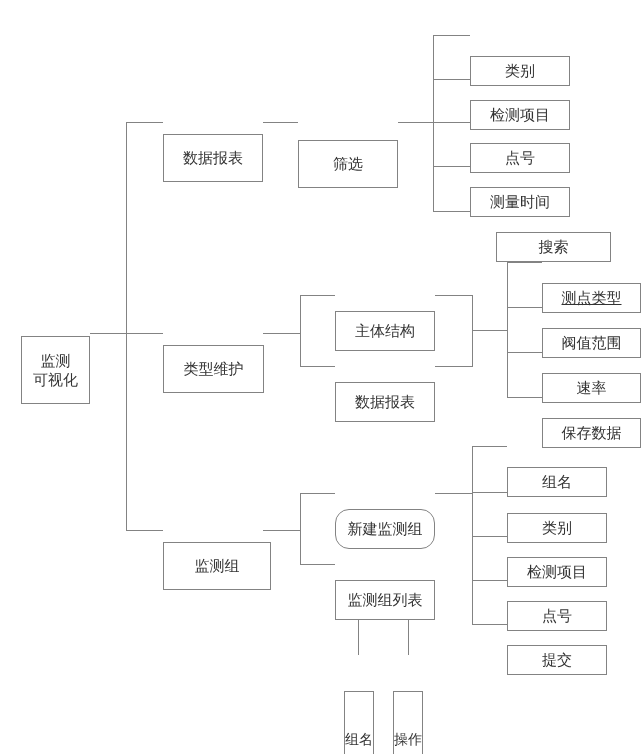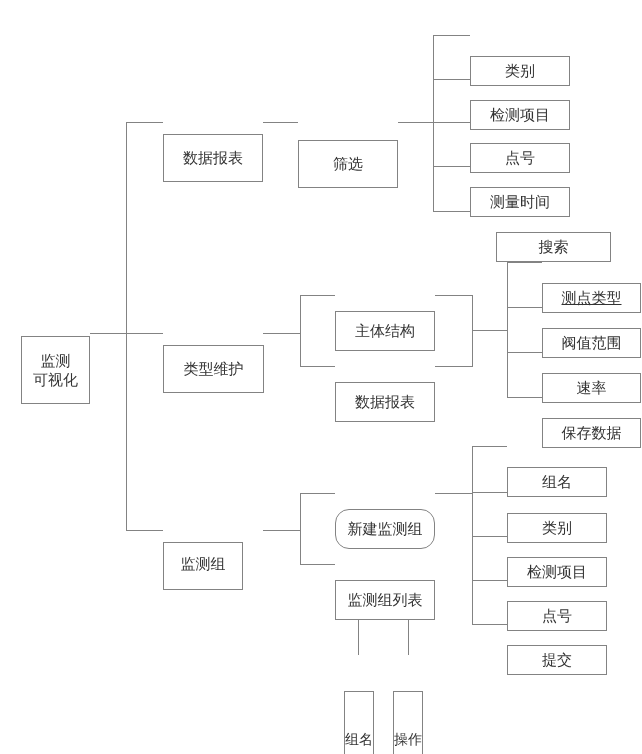--- a/index.html
+++ b/index.html
@@ -111,21 +111,21 @@
   <div class="node small" style="left:496px;top:196px;width:115px;height:30px;">搜索</div>
 
   <div class="node" style="left:163px;top:309px;width:101px;height:48px;">类型维护</div>
   <div class="node" style="left:335px;top:275px;width:100px;height:40px;">主体结构</div>
   <div class="node" style="left:335px;top:346px;width:100px;height:40px;">数据报表</div>
   <div class="node small" style="left:542px;top:247px;width:99px;height:30px;text-decoration:underline;">测点类型</div>
   <div class="node small" style="left:542px;top:292px;width:99px;height:30px;">阀值范围</div>
   <div class="node small" style="left:542px;top:337px;width:99px;height:30px;">速率</div>
   <div class="node small" style="left:542px;top:382px;width:99px;height:30px;">保存数据</div>
 
-  <div class="node" style="left:163px;top:506px;width:80px;height:48px;font-family:Liberation Mono, monospace;">监测组</div>
+  <div class="node" style="left:163px;top:506px;width:108px;height:48px;">监测组</div>
   <div class="node" style="left:335px;top:473px;width:100px;height:40px;border-radius:14px;">新建监测组</div>
   <div class="node" style="left:335px;top:544px;width:100px;height:40px;">监测组列表</div>
   <div class="node small" style="left:507px;top:431px;width:100px;height:30px;">组名</div>
   <div class="node small" style="left:507px;top:477px;width:100px;height:30px;">类别</div>
   <div class="node small" style="left:507px;top:521px;width:100px;height:30px;">检测项目</div>
   <div class="node small" style="left:507px;top:565px;width:100px;height:30px;">点号</div>
   <div class="node small" style="left:507px;top:609px;width:100px;height:30px;">提交</div>
 
   <div class="node vertical" style="left:344px;top:655px;width:30px;height:97px;">组名</div>
   <div class="node vertical" style="left:393px;top:655px;width:30px;height:97px;">操作</div>

